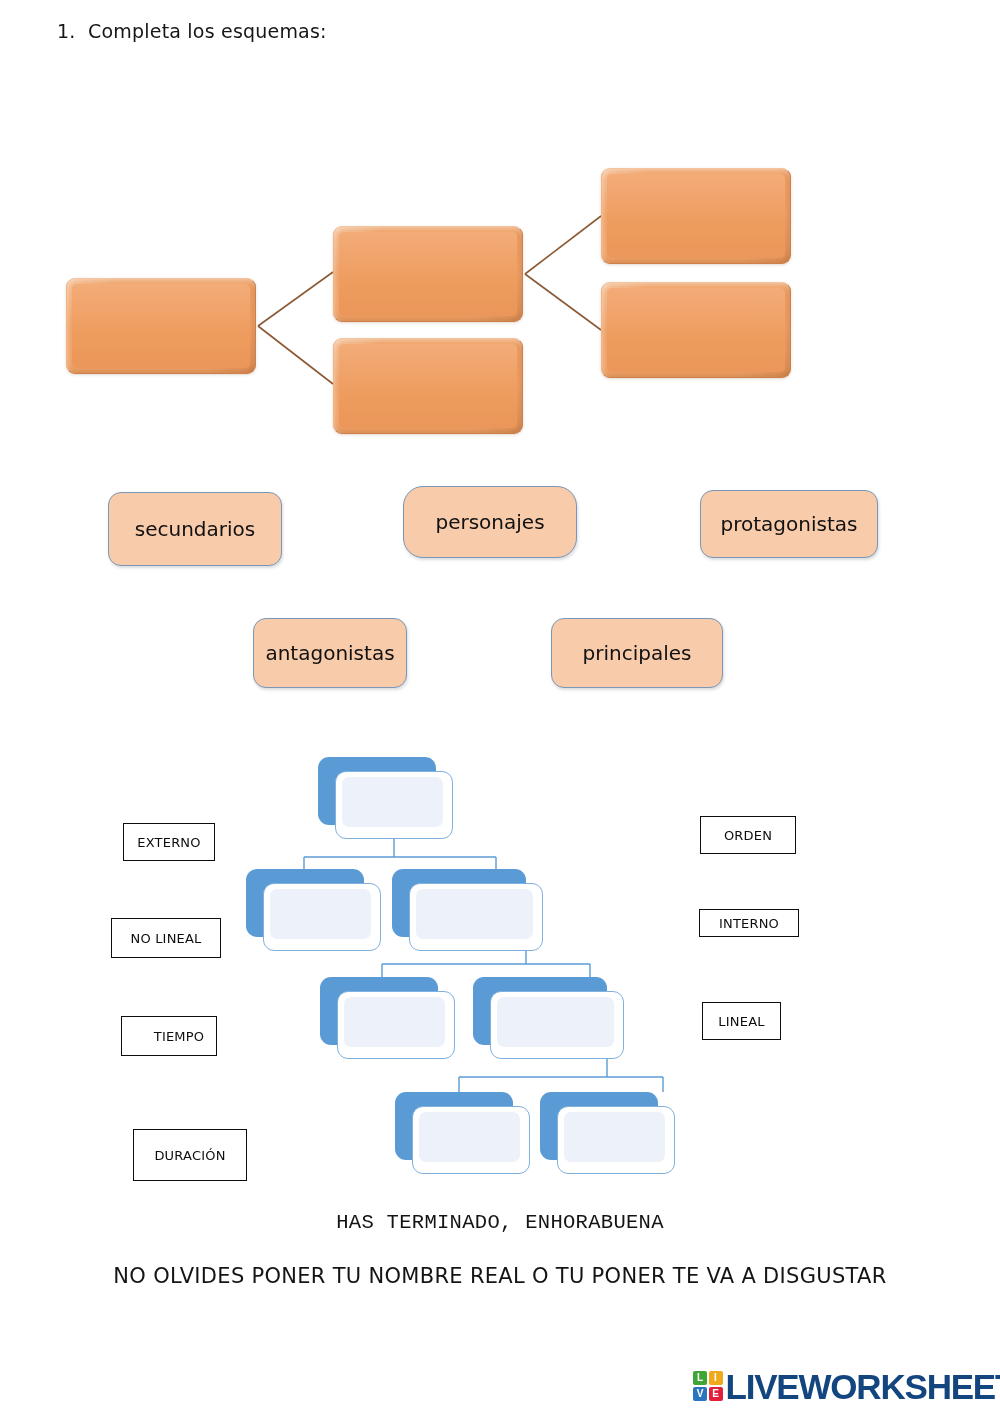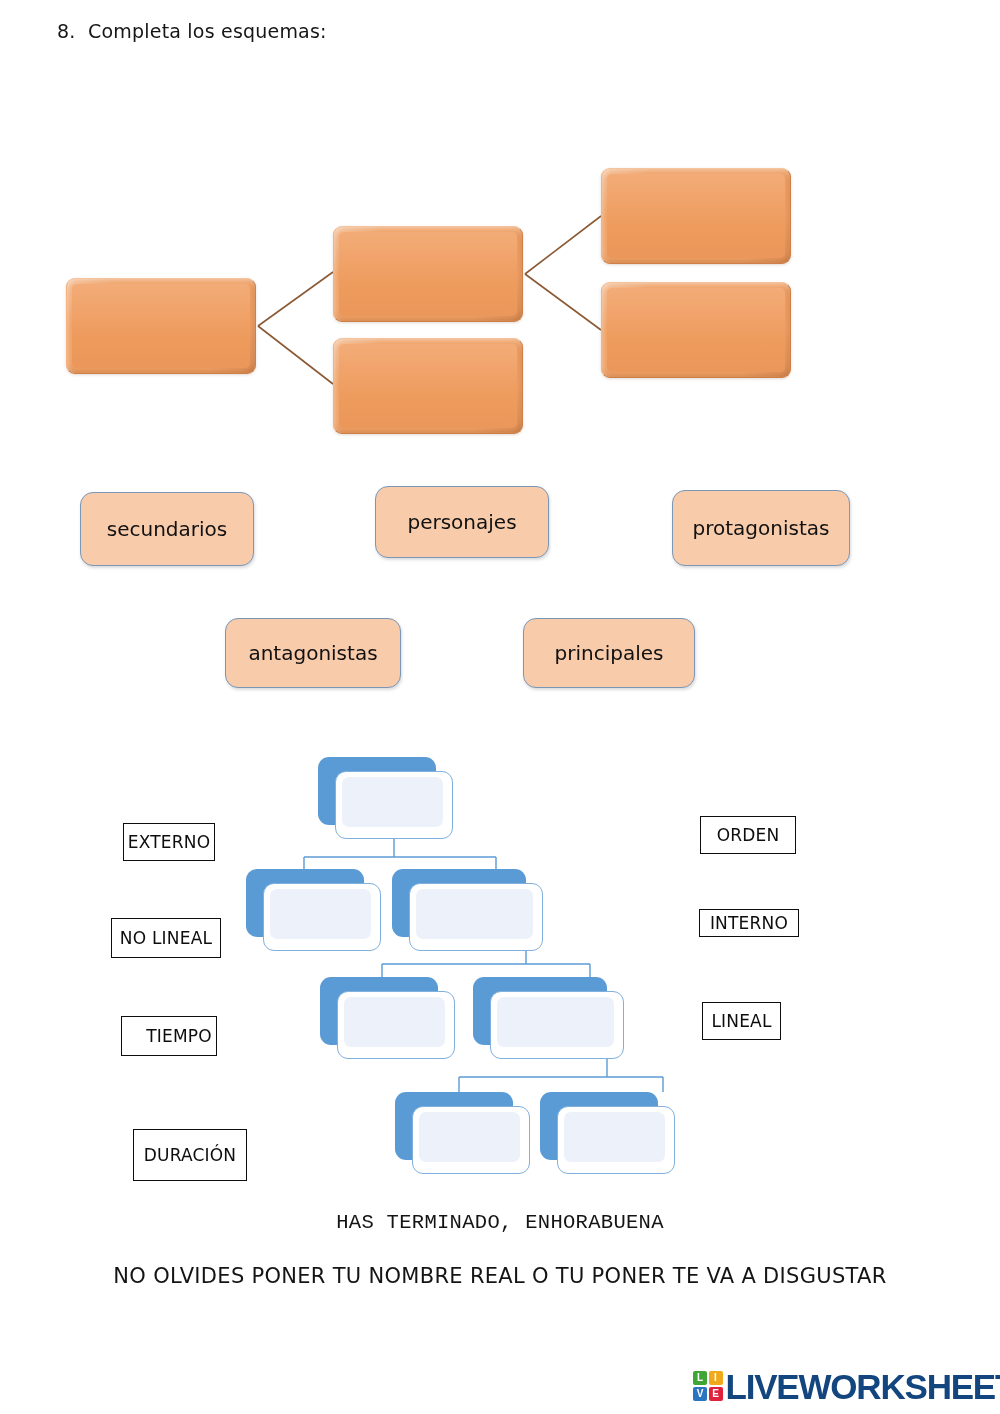--- a/index.html
+++ b/index.html
@@ -74,20 +74,21 @@
     border: 1.4px solid #7A97B8;
     border-radius: 13px;
     display: flex;
     align-items: center;
     justify-content: center;
     font-size: 20px;
     color: #111111;
     box-shadow: 1px 2px 3px rgba(90,90,100,0.22);
     text-align: center;
     padding: 0 6px;
+    margin-left: 28px;
   }
 
   
   .card {
     position: absolute;
   }
   .card .back {
     position: absolute;
     left: 0;
     top: 0;
@@ -122,21 +123,21 @@
   .card.wide .front { width: 134px; }
 
   
   .label-box {
     position: absolute;
     border: 1.6px solid #0d0d0d;
     background: #ffffff;
     display: flex;
     align-items: center;
     justify-content: center;
-    font-size: 17px;
+    font-size: 13px;
     letter-spacing: 0.2px;
     color: #0d0d0d;
     white-space: nowrap;
   }
 
   
   .msg {
     position: absolute;
     width: 1000px;
     text-align: center;
@@ -185,43 +186,43 @@
     font-weight: bold;
     font-size: 35px;
     letter-spacing: -1.2px;
     color: #13457F;
     line-height: 1;
   }
 </style>
 </head>
 <body>
 
-<div class="page-title">8.  Completa los esquemas:</div>
+<div class="page-title">1.  Completa los esquemas:</div>
 
 <svg class="conn-svg" viewBox="0 0 1000 1414" xmlns="http://www.w3.org/2000/svg">
 
   <line x1="258" y1="326" x2="333" y2="272" stroke="#8B5A35" stroke-width="1.6"></line>
 
   <line x1="258" y1="326" x2="333" y2="384" stroke="#8B5A35" stroke-width="1.6"></line>
 
   <line x1="525" y1="274" x2="601" y2="216" stroke="#8B5A35" stroke-width="1.6"></line>
 
   <line x1="525" y1="274" x2="601" y2="330" stroke="#8B5A35" stroke-width="1.6"></line>
 </svg>
 
 <div class="orange-box" style="left:66px; top:278px; width:190px; height:96px;"></div>
 <div class="orange-box" style="left:333px; top:226px; width:190px; height:96px;"></div>
 <div class="orange-box" style="left:333px; top:338px; width:190px; height:96px;"></div>
 <div class="orange-box" style="left:601px; top:168px; width:190px; height:96px;"></div>
 <div class="orange-box" style="left:601px; top:282px; width:190px; height:96px;"></div>
 
 <div class="word-chip" style="left:80px; top:492px; width:174px; height:74px;">secundarios</div>
-<div class="word-chip" style="left:375px; top:486px; width:174px; height:72px;">personajes</div>
-<div class="word-chip" style="left:672px; top:490px; width:178px; height:76px;">protagonistas</div>
-<div class="word-chip" style="left:225px; top:618px; width:176px; height:70px;">antagonistas</div>
+<div class="word-chip" style="left:375px; top:486px; width:174px; height:72px;border-radius:20px;">personajes</div>
+<div class="word-chip" style="left:672px; top:490px; width:178px; height:68px;">protagonistas</div>
+<div class="word-chip" style="left:225px; top:618px; width:154px; height:70px;">antagonistas</div>
 <div class="word-chip" style="left:523px; top:618px; width:172px; height:70px;">principales</div>
 
 <svg class="conn-svg" viewBox="0 0 1000 1414" xmlns="http://www.w3.org/2000/svg">
   <g stroke="#5B9BD5" stroke-width="1.4" fill="none">
 
     <path d="M394 839 L394 857"></path>
     <path d="M304 857 L496 857"></path>
     <path d="M304 857 L304 869"></path>
     <path d="M496 857 L496 869"></path>
 

